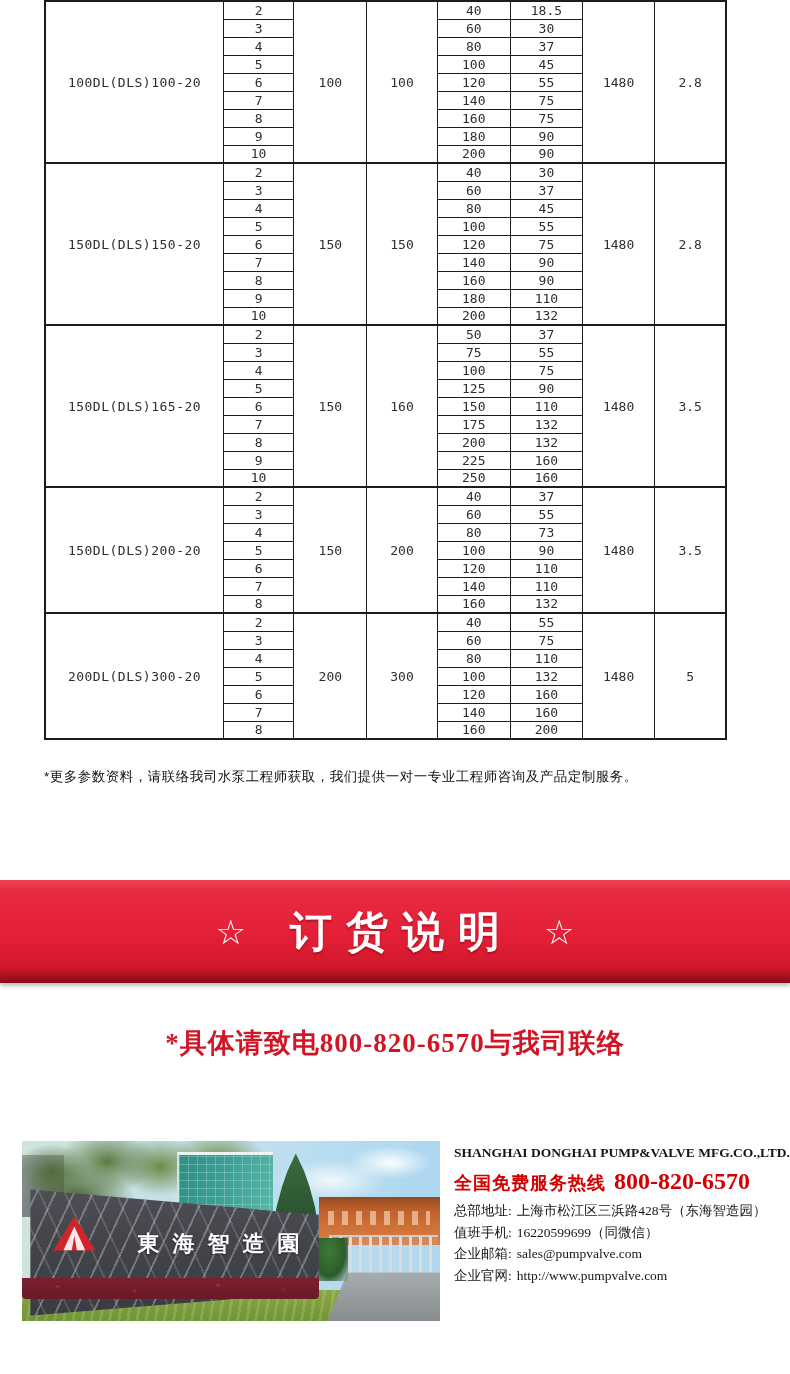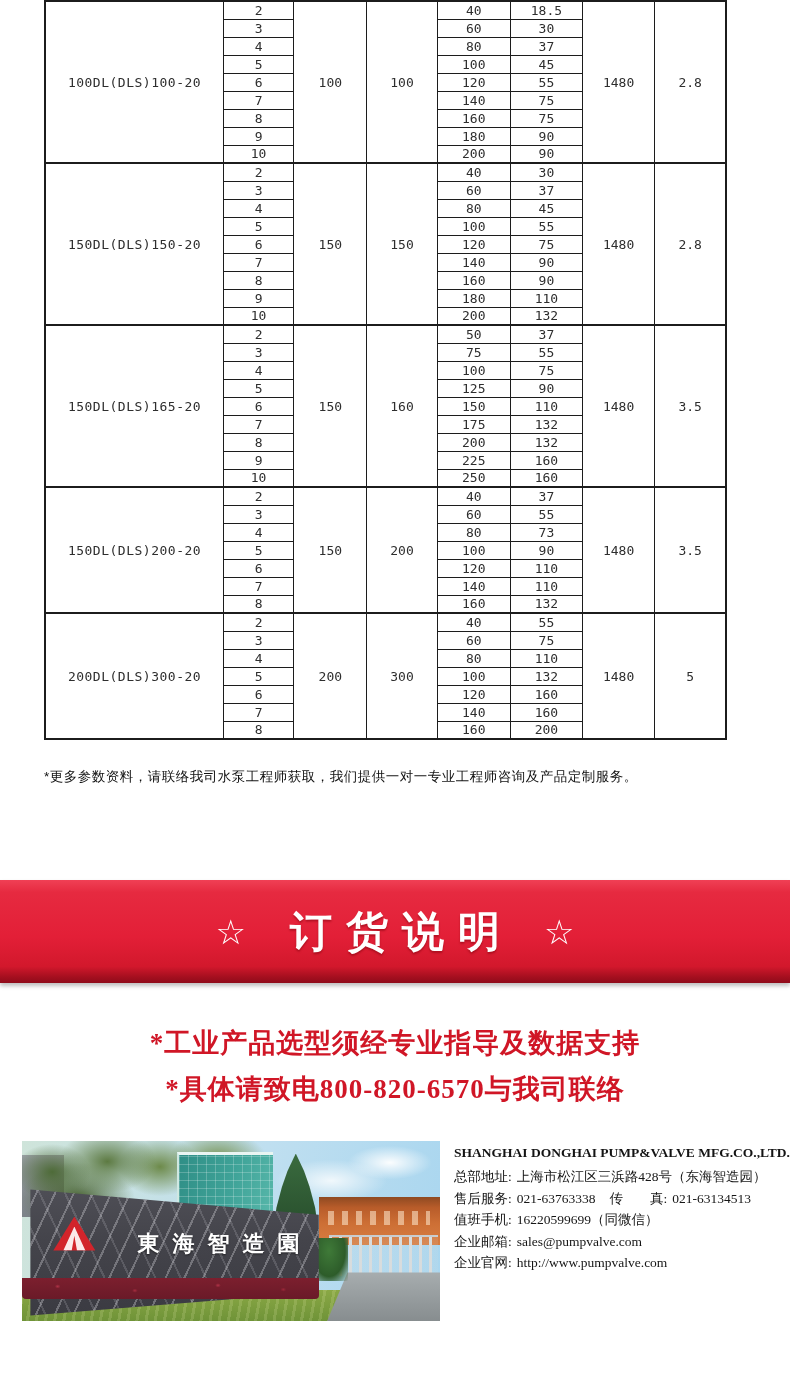--- a/index.html
+++ b/index.html
@@ -417,21 +417,20 @@
 
 <div class="note">*更多参数资料，请联络我司水泵工程师获取，我们提供一对一专业工程师咨询及产品定制服务。</div>
 
 <div class="banner">
   <span class="star">☆</span>
   <span class="title">订货说明</span>
   <span class="star">☆</span>
 </div>
 
 <div class="notices">
-  <div class="line">*工业产品选型须经专业指导及数据支持</div>
   <div class="line">*具体请致电800-820-6570与我司联络</div>
 </div>
 
 <div class="bottom">
   <div class="photo">
     <div class="sky"></div>
     <div class="grey-bldg"></div>
     <div class="trees"></div>
     <div class="glass"></div>
     <div class="conifer"></div>
@@ -440,21 +439,23 @@
     <div class="grass"></div>
     <div class="drive"></div>
     <div class="palm"></div>
     <div class="wall"></div>
     <div class="flowers"></div>
     <div class="logo-tri"></div>
     <div class="sign-text">東海智造園</div>
   </div>
   <div class="info">
     <div class="company-en">SHANGHAI DONGHAI PUMP&amp;VALVE MFG.CO.,LTD.</div>
+    <div class="hotline">
+      <span class="lbl">全国免费服务热线</span><span class="num">800-820-6570</span>
+    </div>
     <div class="contacts">
         <div class="contact-line"><span class="pair"><span class="lbl">总部地址:</span><span class="val">上海市松江区三浜路428号（东海智造园）</span></span></div>
-        <div class="contact-line"><span class="pair"><span class="lbl">售后服务:</span><span class="val">021-63763338</span></span><span class="pair"><span class="lbl">传　　真:</span><span class="val">021-63134513</span></span></div>
         <div class="contact-line"><span class="pair"><span class="lbl">值班手机:</span><span class="val">16220599699（同微信）</span></span></div>
         <div class="contact-line"><span class="pair"><span class="lbl">企业邮箱:</span><span class="val">sales@pumpvalve.com</span></span></div>
         <div class="contact-line"><span class="pair"><span class="lbl">企业官网:</span><span class="val">http://www.pumpvalve.com</span></span></div>
       </div>
   </div>
 </div>
 
 </body></html>

